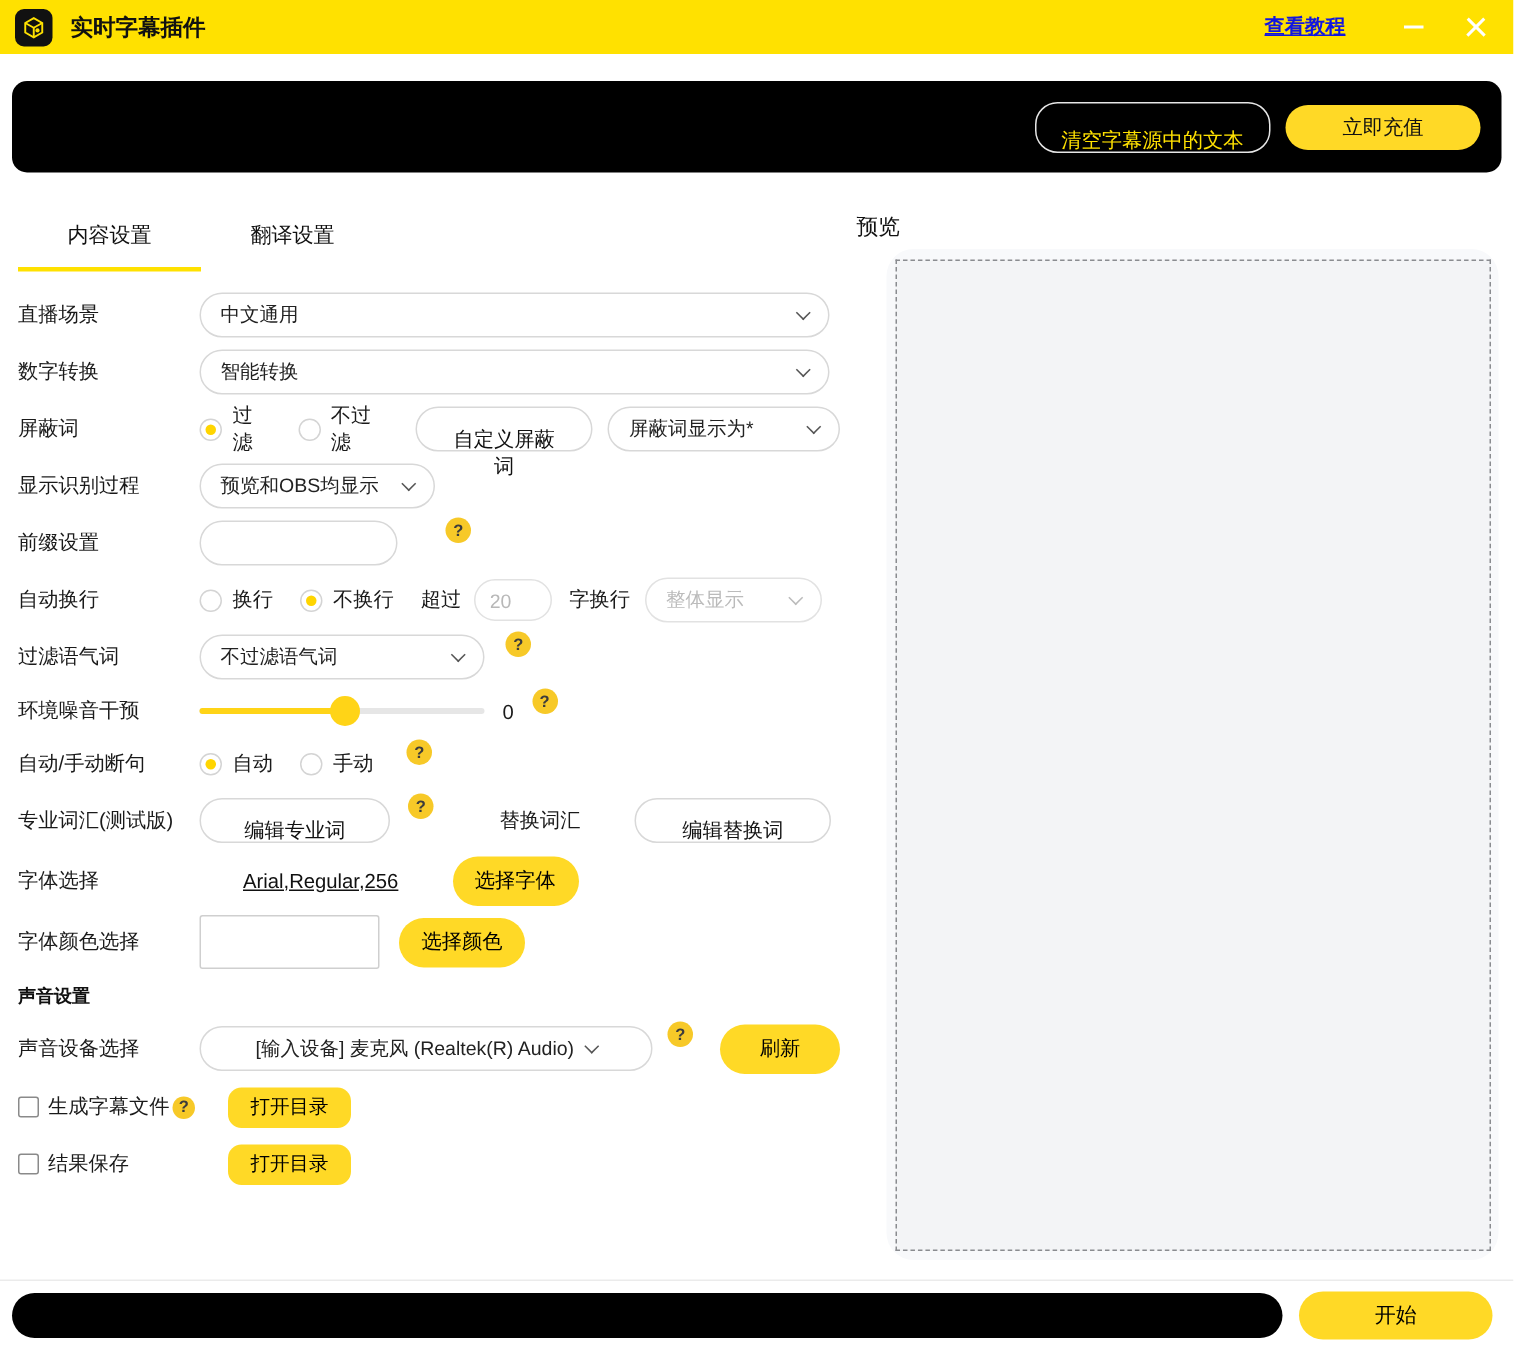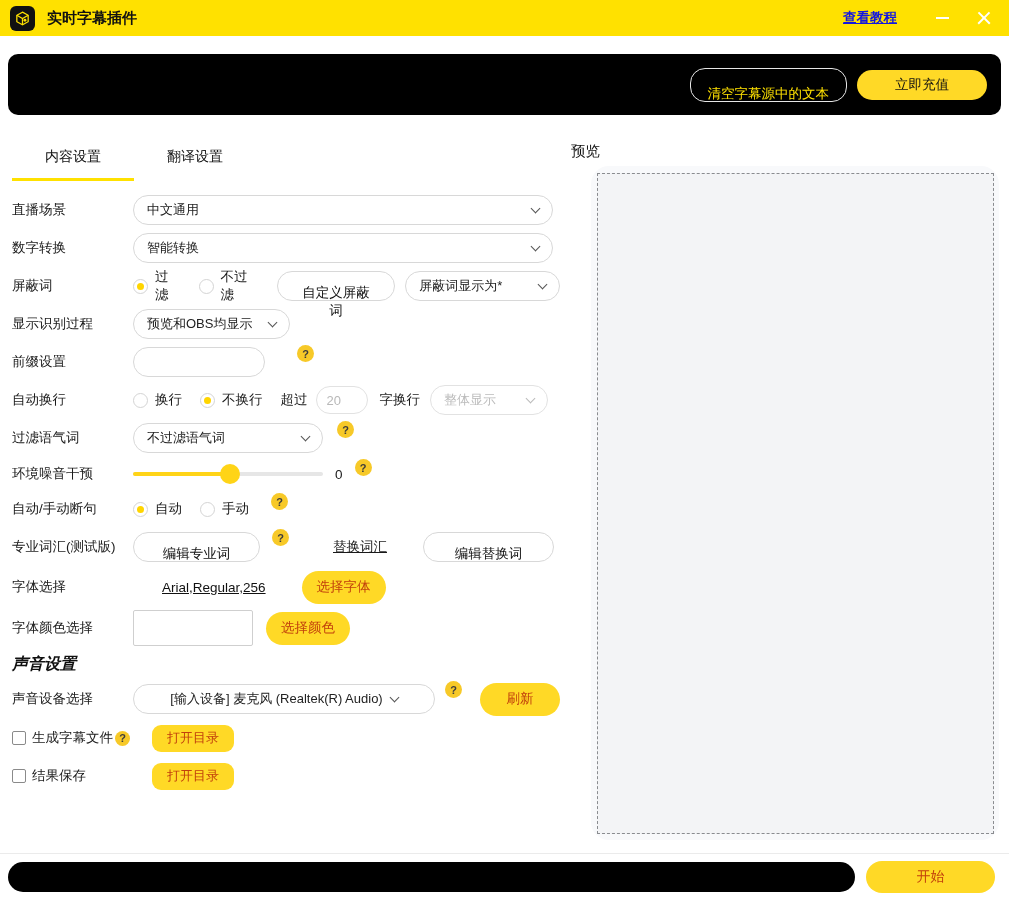--- a/index.html
+++ b/index.html
@@ -58,29 +58,29 @@
 
   .pill-input { height:30px; width:132px; border:1px solid #d8d8d8; border-radius:15px; padding:0 12px;
                 font-size:13px; color:#222; outline:none; }
   .mini-input { height:28px; width:52px; border:1px solid #e2e2e2; border-radius:14px; padding:0 10px;
                 font-size:13px; color:#b8b8b8; outline:none; }
 
   .slider { width:190px; height:4px; background:#e6e6e6; border-radius:2px; position:relative; cursor:pointer; }
   .slider-fill { height:4px; background:#FFD417; border-radius:2px; width:50%; }
   .slider-thumb { width:20px; height:20px; border-radius:50%; background:#FFD417; position:absolute; top:-8px; left:50%; }
 
-  .ybtn { background:#FFD926; border:none; color:#c2410c; cursor:pointer; font-size:13.5px; }
+  .ybtn { background:#FFD926; border:none; color:#000000; cursor:pointer; font-size:13.5px; }
   .btn-font { height:33px; padding:0 15px; border-radius:17px; }
   .btn-refresh { height:33px; width:82px; border-radius:17px; }
   .btn-dir { height:27px; padding:0 15px; border-radius:9px; font-size:13px; }
 
   .font-link { color:#111; text-decoration:underline; font-size:13.5px; cursor:pointer; margin-left:5px; margin-right:12px; }
   .rect-input { width:120px; height:36px; border:1px solid #cfcfcf; border-radius:2px; padding:0 8px; font-size:13px; outline:none; }
 
-  .section-head { font-size:16px; font-weight:700; color:#111; height:30px; display:flex; align-items:center;font-style:italic; }
+  .section-head { font-size:12px; font-weight:700; color:#111; height:30px; display:flex; align-items:center; }
 
   .checkbox { width:14px; height:14px; border:1px solid #8a8a8a; border-radius:2px; background:#fff;
               margin-right:6px; flex-shrink:0; cursor:pointer; }
   .cbwrap { width:140px; display:flex; align-items:center; }
   .cb-label { font-size:13.5px; }
 
   
   .preview-label { position:absolute; left:571px; top:142px; font-size:14.5px; color:#111; }
   .preview-outer { position:absolute; left:591px; top:166px; width:408px; height:674px; background:#f8f9fb; border-radius:18px; }
   .preview-box { position:absolute; left:597px; top:173px; width:397px; height:661px;
@@ -209,21 +209,21 @@
     <span class="radio-lbl">自动</span>
     <span class="radio"></span>
     <span class="radio-lbl">手动</span>
     <span class="help raised" style="margin-left:4px;">?</span>
   </div>
 
   <div class="row" style="height:40px;">
     <span class="lbl">专业词汇(测试版)</span>
     <button class="pill-btn" style="width:127px;">编辑专业词</button>
     <span class="help raised" style="margin-left:12px;">?</span>
-    <span style="margin-left:44px;text-decoration:underline;">替换词汇</span>
+    <span style="margin-left:44px;">替换词汇</span>
     <button class="pill-btn" style="width:131px; margin-left:36px;">编辑替换词</button>
   </div>
 
   <div class="row" style="height:40px;gap:24px;">
     <span class="lbl">字体选择</span>
     <a class="font-link">Arial,Regular,256</a>
     <button class="ybtn btn-font">选择字体</button>
   </div>
 
   <div class="row" style="height:42px;">

